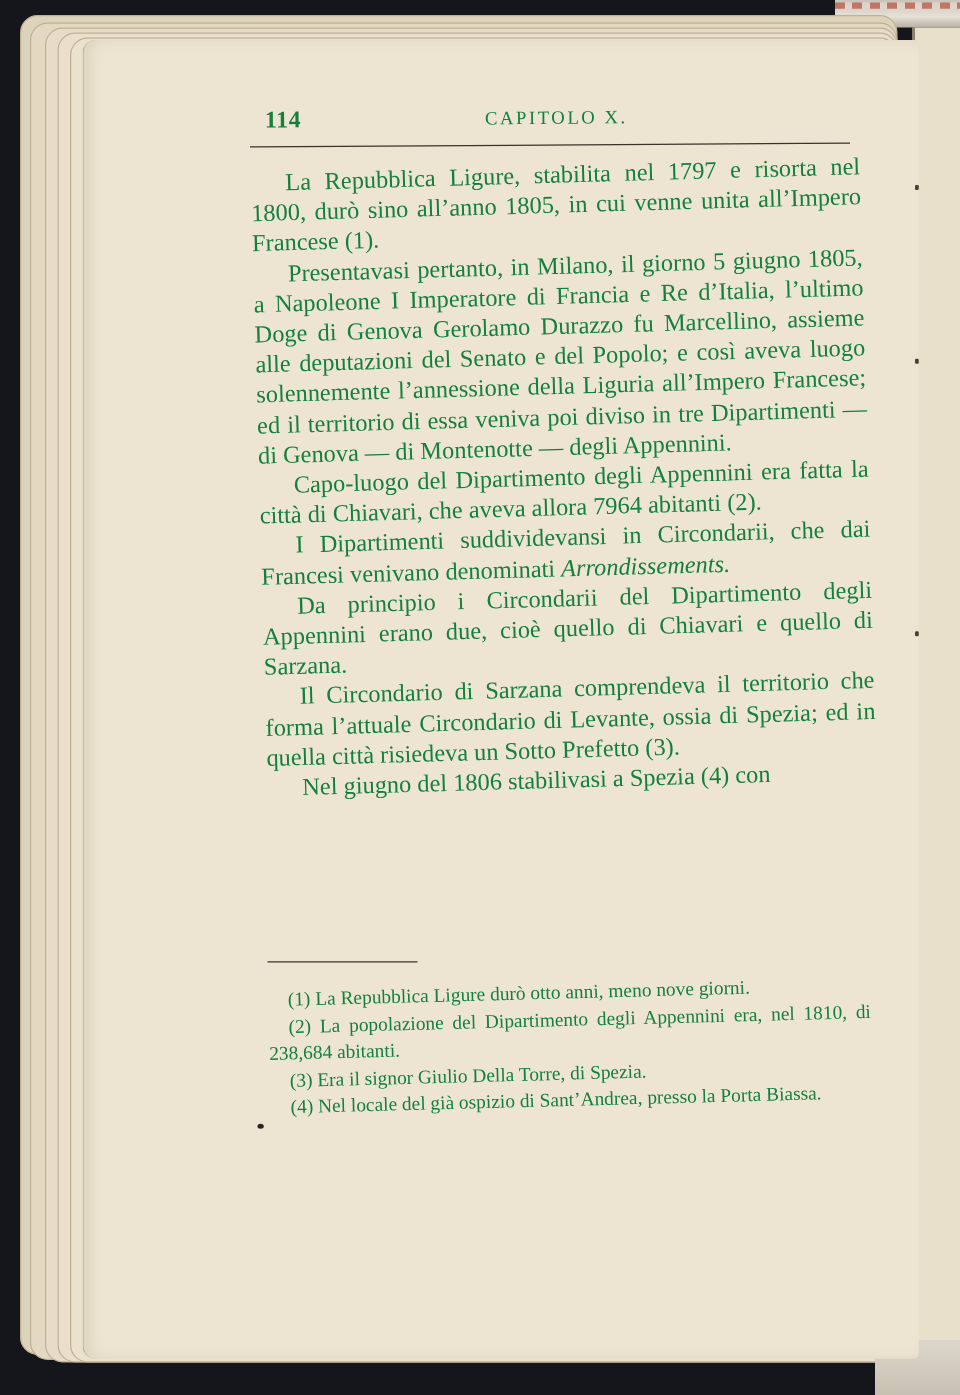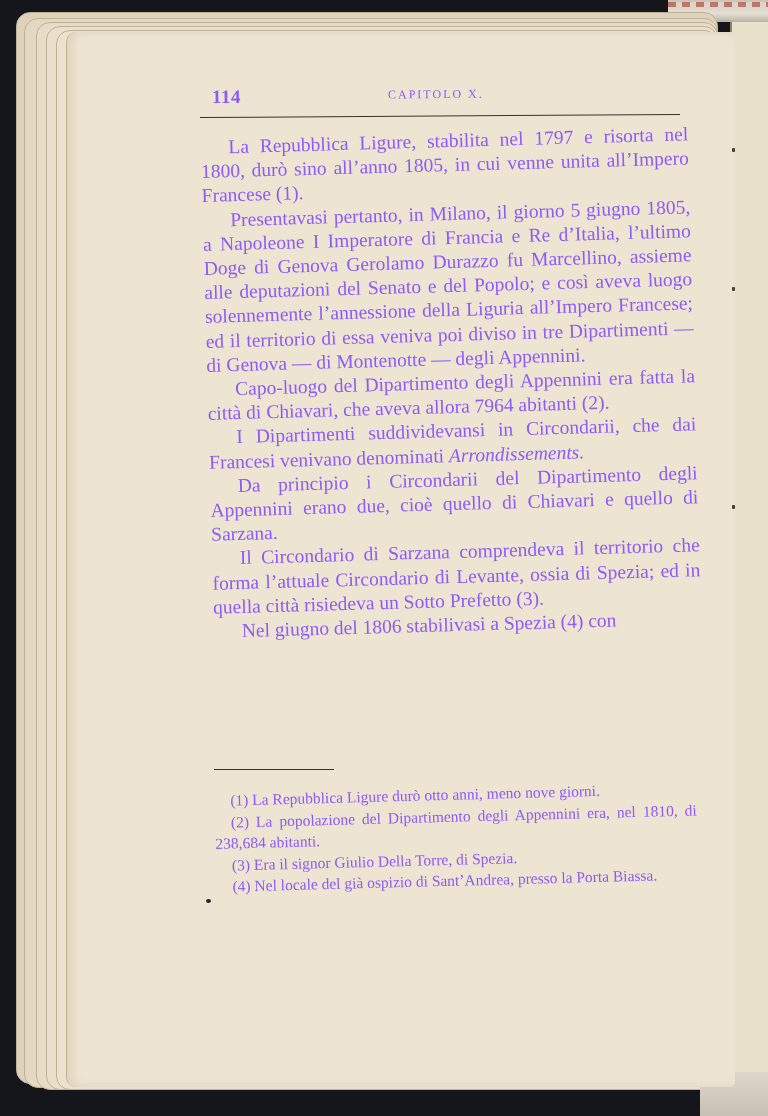--- a/index.html
+++ b/index.html
@@ -33,27 +33,27 @@
   .next-page {
     position:absolute; left:730px; top:22px; width:38px; height:1050px;
     background:#e9e0cc;
     border-left:2px solid #8d8262;
   }
   .spine-tape {
     position:absolute; left:700px; top:1072px; width:68px; height:44px;
     background:linear-gradient(180deg,#ddd6ca,#c8c0b2);
   }
 
-  .content { position:absolute; left:0; top:0; width:100%; height:100%; color:#8b5cf6; }
+  .content { position:absolute; left:0; top:0; width:100%; height:100%; color:#15803d; }
   .running-head {
     position:absolute; left:212px; top:84px; width:470px; height:26px;
     transform:rotate(-0.5deg);
   }
   .page-number { position:absolute; left:0; top:0; font-size:19px; font-weight:bold; letter-spacing:.5px; }
-  .chapter { position:absolute; left:176px; top:3px; font-size:12px; letter-spacing:2px;text-align:right; }
+  .chapter { position:absolute; left:176px; top:3px; font-size:15px; letter-spacing:2px;text-align:right; }
   .head-rule {
     position:absolute; left:200px; top:117px; width:480px; height:0;
     border-top:1.5px solid #3a332a; transform:rotate(-0.35deg); transform-origin:left center;
   }
 
   .body-text {
     position:absolute; left:200px; top:136px; width:488px;
     font-size:19.5px; line-height:24.2px; text-align:justify;
     transform:rotate(-1.6deg); transform-origin:left top;
   }

